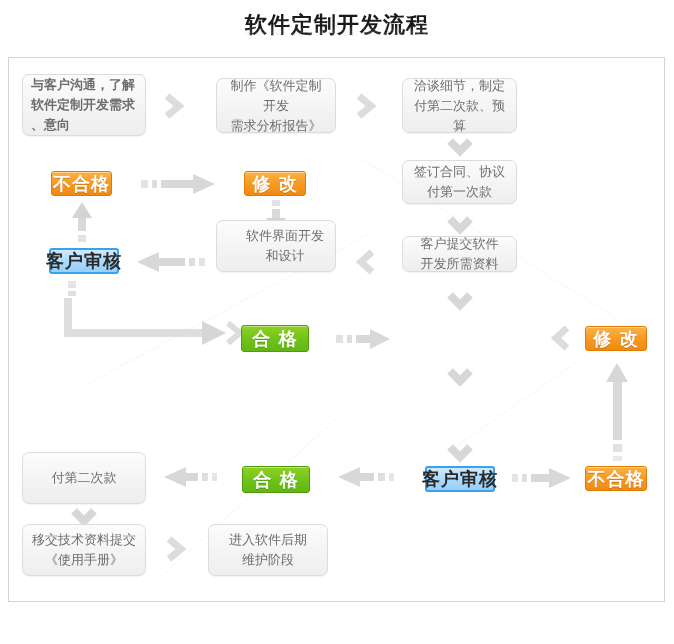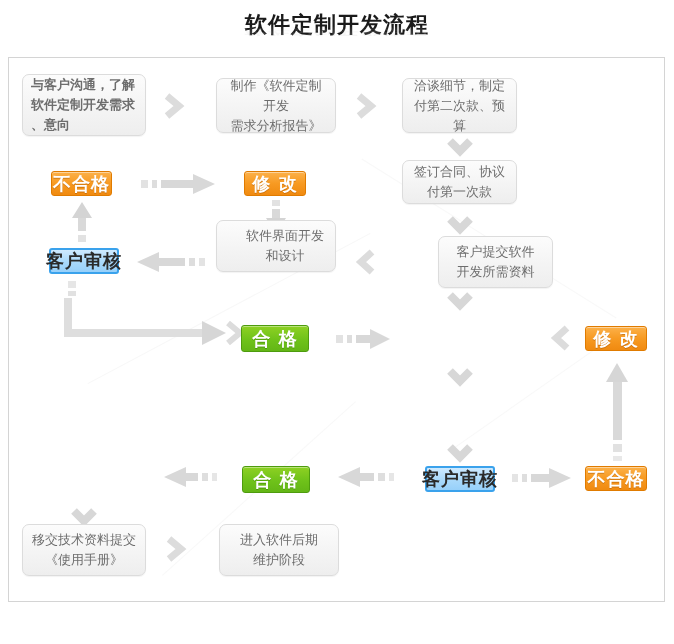--- a/index.html
+++ b/index.html
@@ -179,21 +179,21 @@
 
   <div class="pbox" style="left:402px;top:160px;width:115px;height:44px;">签订合同、协议
 付第一次款</div>
 
   <div class="arr" style="left:446px;top:215px;">
     <svg width="28" height="22" viewBox="0 0 28 22">
         <polyline points="4,4 14,14 24,4" fill="none" stroke="#d7d7d7" stroke-width="8" stroke-linejoin="miter" stroke-linecap="butt"></polyline>
       </svg>
   </div>
 
-  <div class="pbox" style="left:402px;top:236px;width:115px;height:52px;margin-left:36px;">客户提交软件
+  <div class="pbox" style="left:402px;top:236px;width:115px;height:36px;">客户提交软件
 开发所需资料</div>
 
   <div class="arr" style="left:446px;top:291px;">
     <svg width="28" height="22" viewBox="0 0 28 22">
         <polyline points="4,4 14,14 24,4" fill="none" stroke="#d7d7d7" stroke-width="8" stroke-linejoin="miter" stroke-linecap="butt"></polyline>
       </svg>
   </div>
 
   <div class="arr" style="left:69px;top:200px;">
     <svg width="26" height="48" viewBox="0 0 26 48">
@@ -261,20 +261,21 @@
 
   <div class="arr" style="left:604px;top:360px;">
     <svg width="26" height="105" viewBox="0 0 26 105">
       <polygon points="2,22 24,22 13,3" fill="#d6d6d6"></polygon>
       <rect x="9" y="22" width="9" height="58" fill="#d9d9d9"></rect>
       <rect x="9" y="84" width="9" height="8" fill="#e1e1e1"></rect>
       <rect x="9" y="96" width="9" height="5" fill="#e8e8e8"></rect>
     </svg>
   </div>
 
+  <div class="pbox" style="left:22px;top:452px;width:124px;height:52px;">付第二次款</div>
 
   <div class="arr" style="left:160px;top:465px;">
     <svg width="72" height="24" viewBox="0 0 72 24">
       <polygon points="26,2 4,12 26,22" fill="#d8d8d8"></polygon>
       <rect x="26" y="8" width="12" height="8" fill="#d8d8d8"></rect>
       <rect x="42" y="8" width="6" height="8" fill="#dedede"></rect>
       <rect x="52" y="8" width="5" height="8" fill="#e6e6e6"></rect>
     </svg>
   </div>
 
@@ -310,16 +311,16 @@
 
   <div class="pbox" style="left:22px;top:524px;width:124px;height:52px;">移交技术资料提交
 《使用手册》</div>
 
   <div class="arr" style="left:165px;top:536px;">
     <svg width="24" height="26" viewBox="0 0 24 26">
         <polyline points="4,3 16,13 4,23" fill="none" stroke="#dcdcdc" stroke-width="7" stroke-linejoin="miter" stroke-linecap="butt"></polyline>
       </svg>
   </div>
 
-  <div class="pbox" style="left:219px;top:524px;width:120px;height:52px;">进入软件后期
+  <div class="pbox" style="left:208px;top:524px;width:120px;height:52px;">进入软件后期
 维护阶段</div>
 
 </div>
 
 </body></html>

